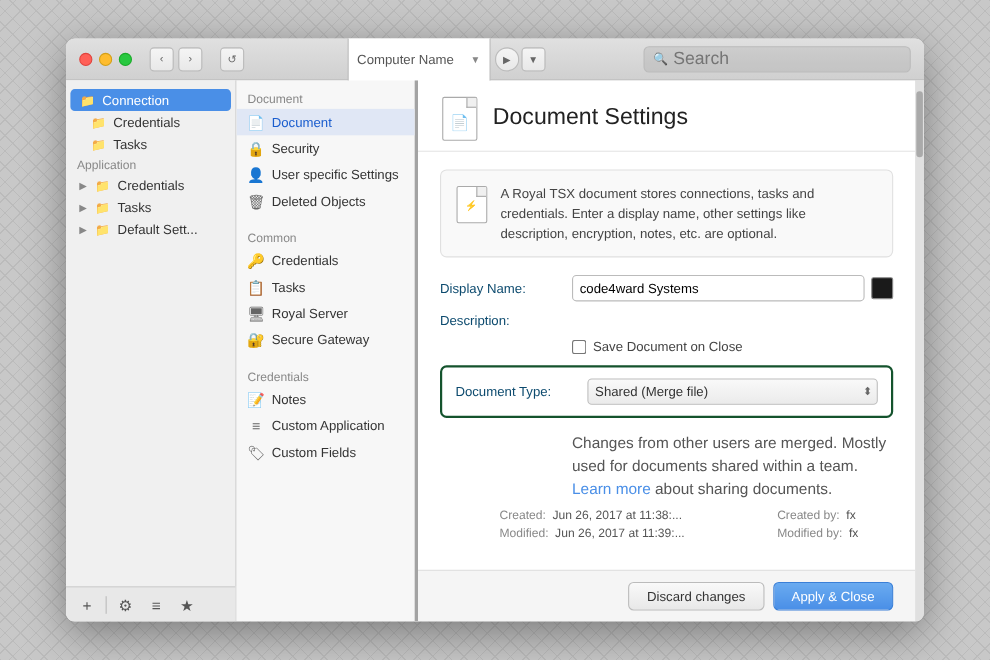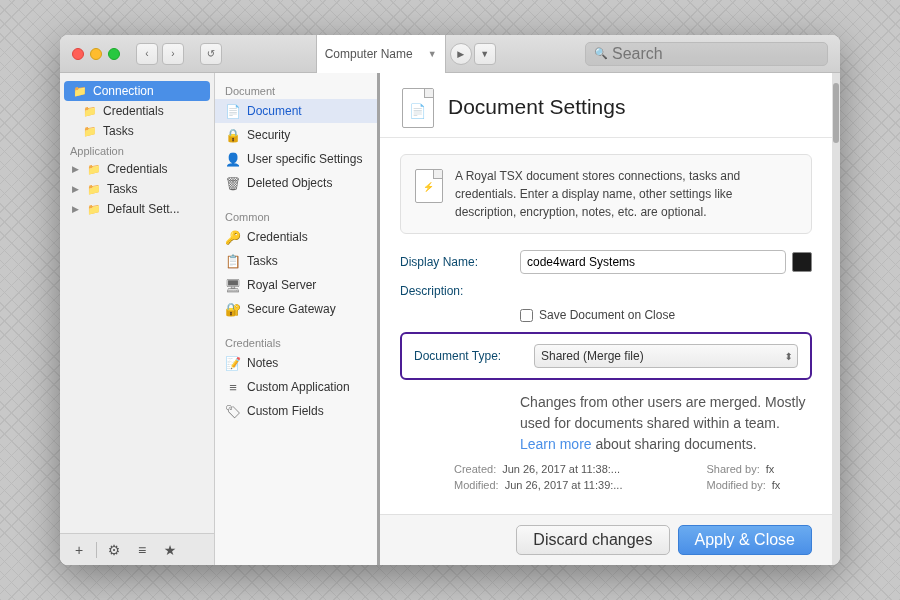--- a/index.html
+++ b/index.html
@@ -324,21 +324,21 @@
       padding-left: 120px;
       gap: 6px;
       font-size: 12px;
       color: #444;
     }
     .checkbox-row input[type=checkbox] {
       width: 13px;
       height: 13px;
     }
     .document-type-section {
-      border: 2px solid #4c1d95;
+      border: 2px solid #14532d;
       border-radius: 6px;
       padding: 10px 12px;
       margin-bottom: 12px;
     }
     .select-wrapper {
       position: relative;
       flex: 1;
     }
     .form-select {
       width: 100%;
@@ -397,21 +397,21 @@
       border-top: 1px solid #e0e0e0;
       display: flex;
       justify-content: flex-end;
       gap: 8px;
       background: #f5f5f5;
       flex-shrink: 0;
     }
     .btn {
       padding: 5px 16px;
       border-radius: 5px;
-      font-size: 16px;
+      font-size: 12px;
       cursor: pointer;
       border: 1px solid #bbb;
       background: linear-gradient(to bottom, #f9f9f9, #e8e8e8);
       color: #333;
     }
     .btn-primary {
       background: linear-gradient(to bottom, #6aabf0, #4a8fe7);
       border: 1px solid #3a7fd7;
       color: white;
     }
@@ -646,21 +646,21 @@
                 <span class="metadata-label">Created:</span>
                 <span class="metadata-value">Jun 26, 2017 at 11:38:...</span>
               </div>
               <div class="metadata-row">
                 <span class="metadata-label">Modified:</span>
                 <span class="metadata-value">Jun 26, 2017 at 11:39:...</span>
               </div>
             </div>
             <div class="metadata-col">
               <div class="metadata-row">
-                <span class="metadata-label">Shared by:</span>
+                <span class="metadata-label">Created by:</span>
                 <span class="metadata-value">fx</span>
               </div>
               <div class="metadata-row">
                 <span class="metadata-label">Modified by:</span>
                 <span class="metadata-value">fx</span>
               </div>
             </div>
           </div>
         </div>
 

